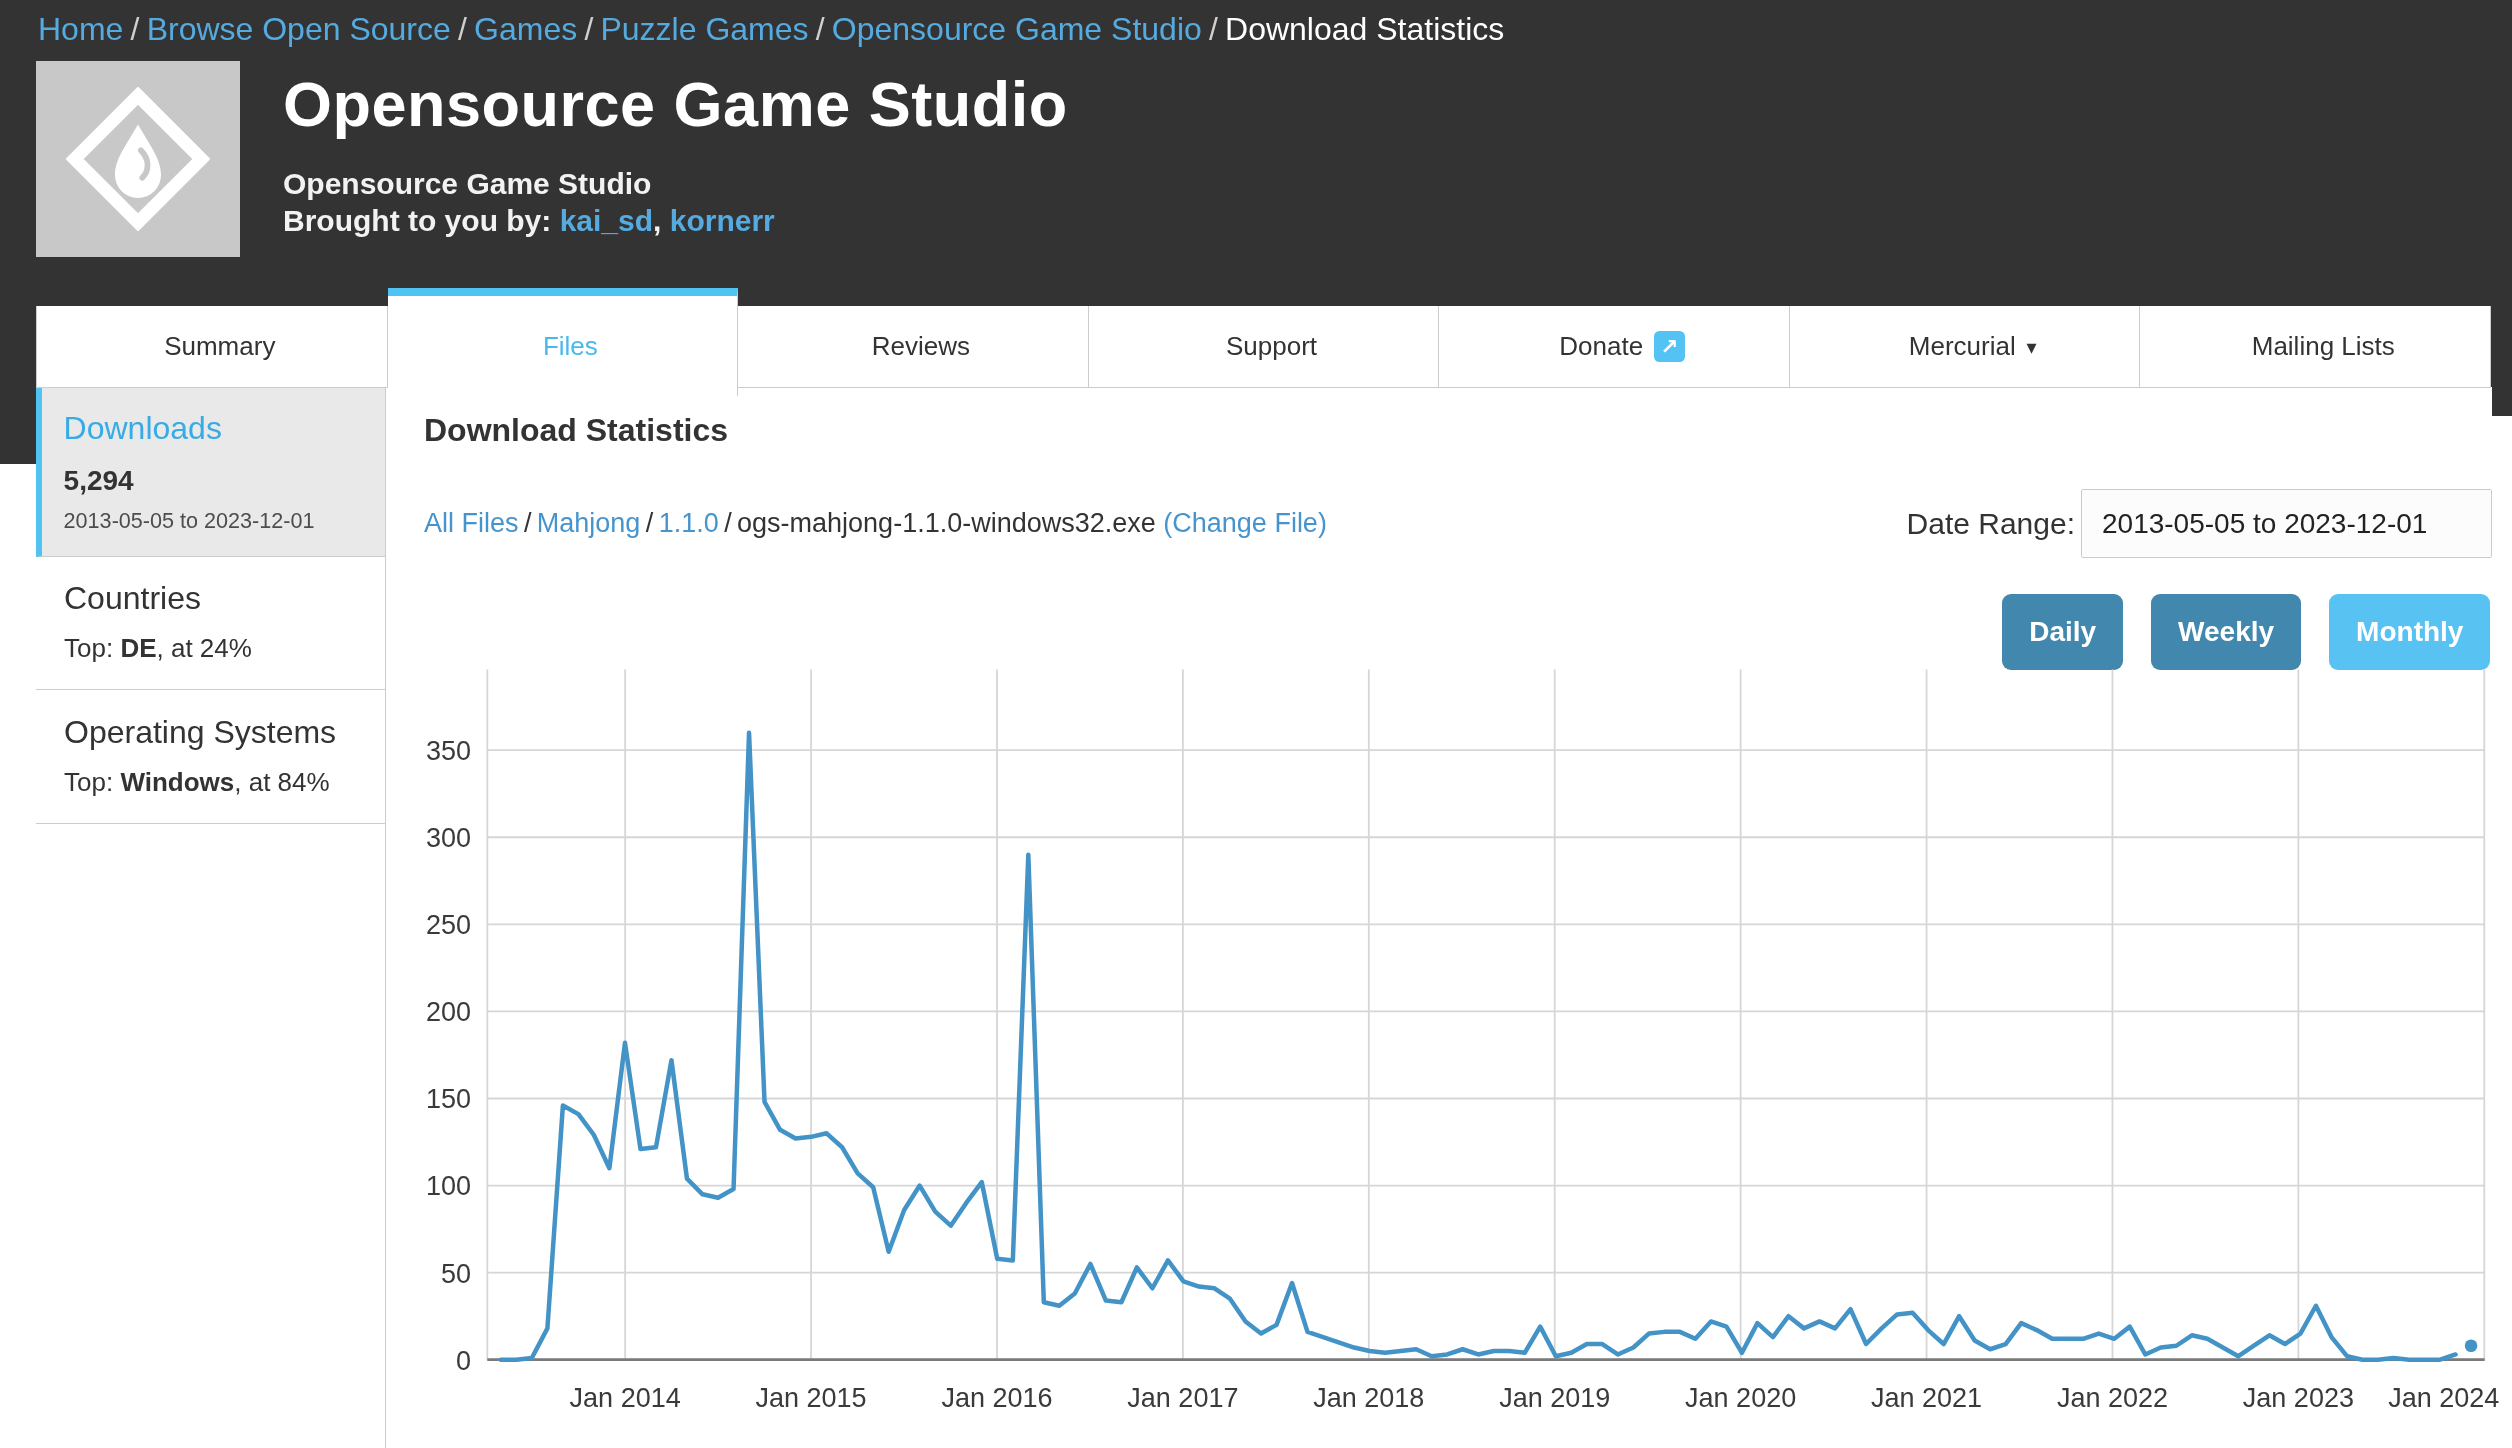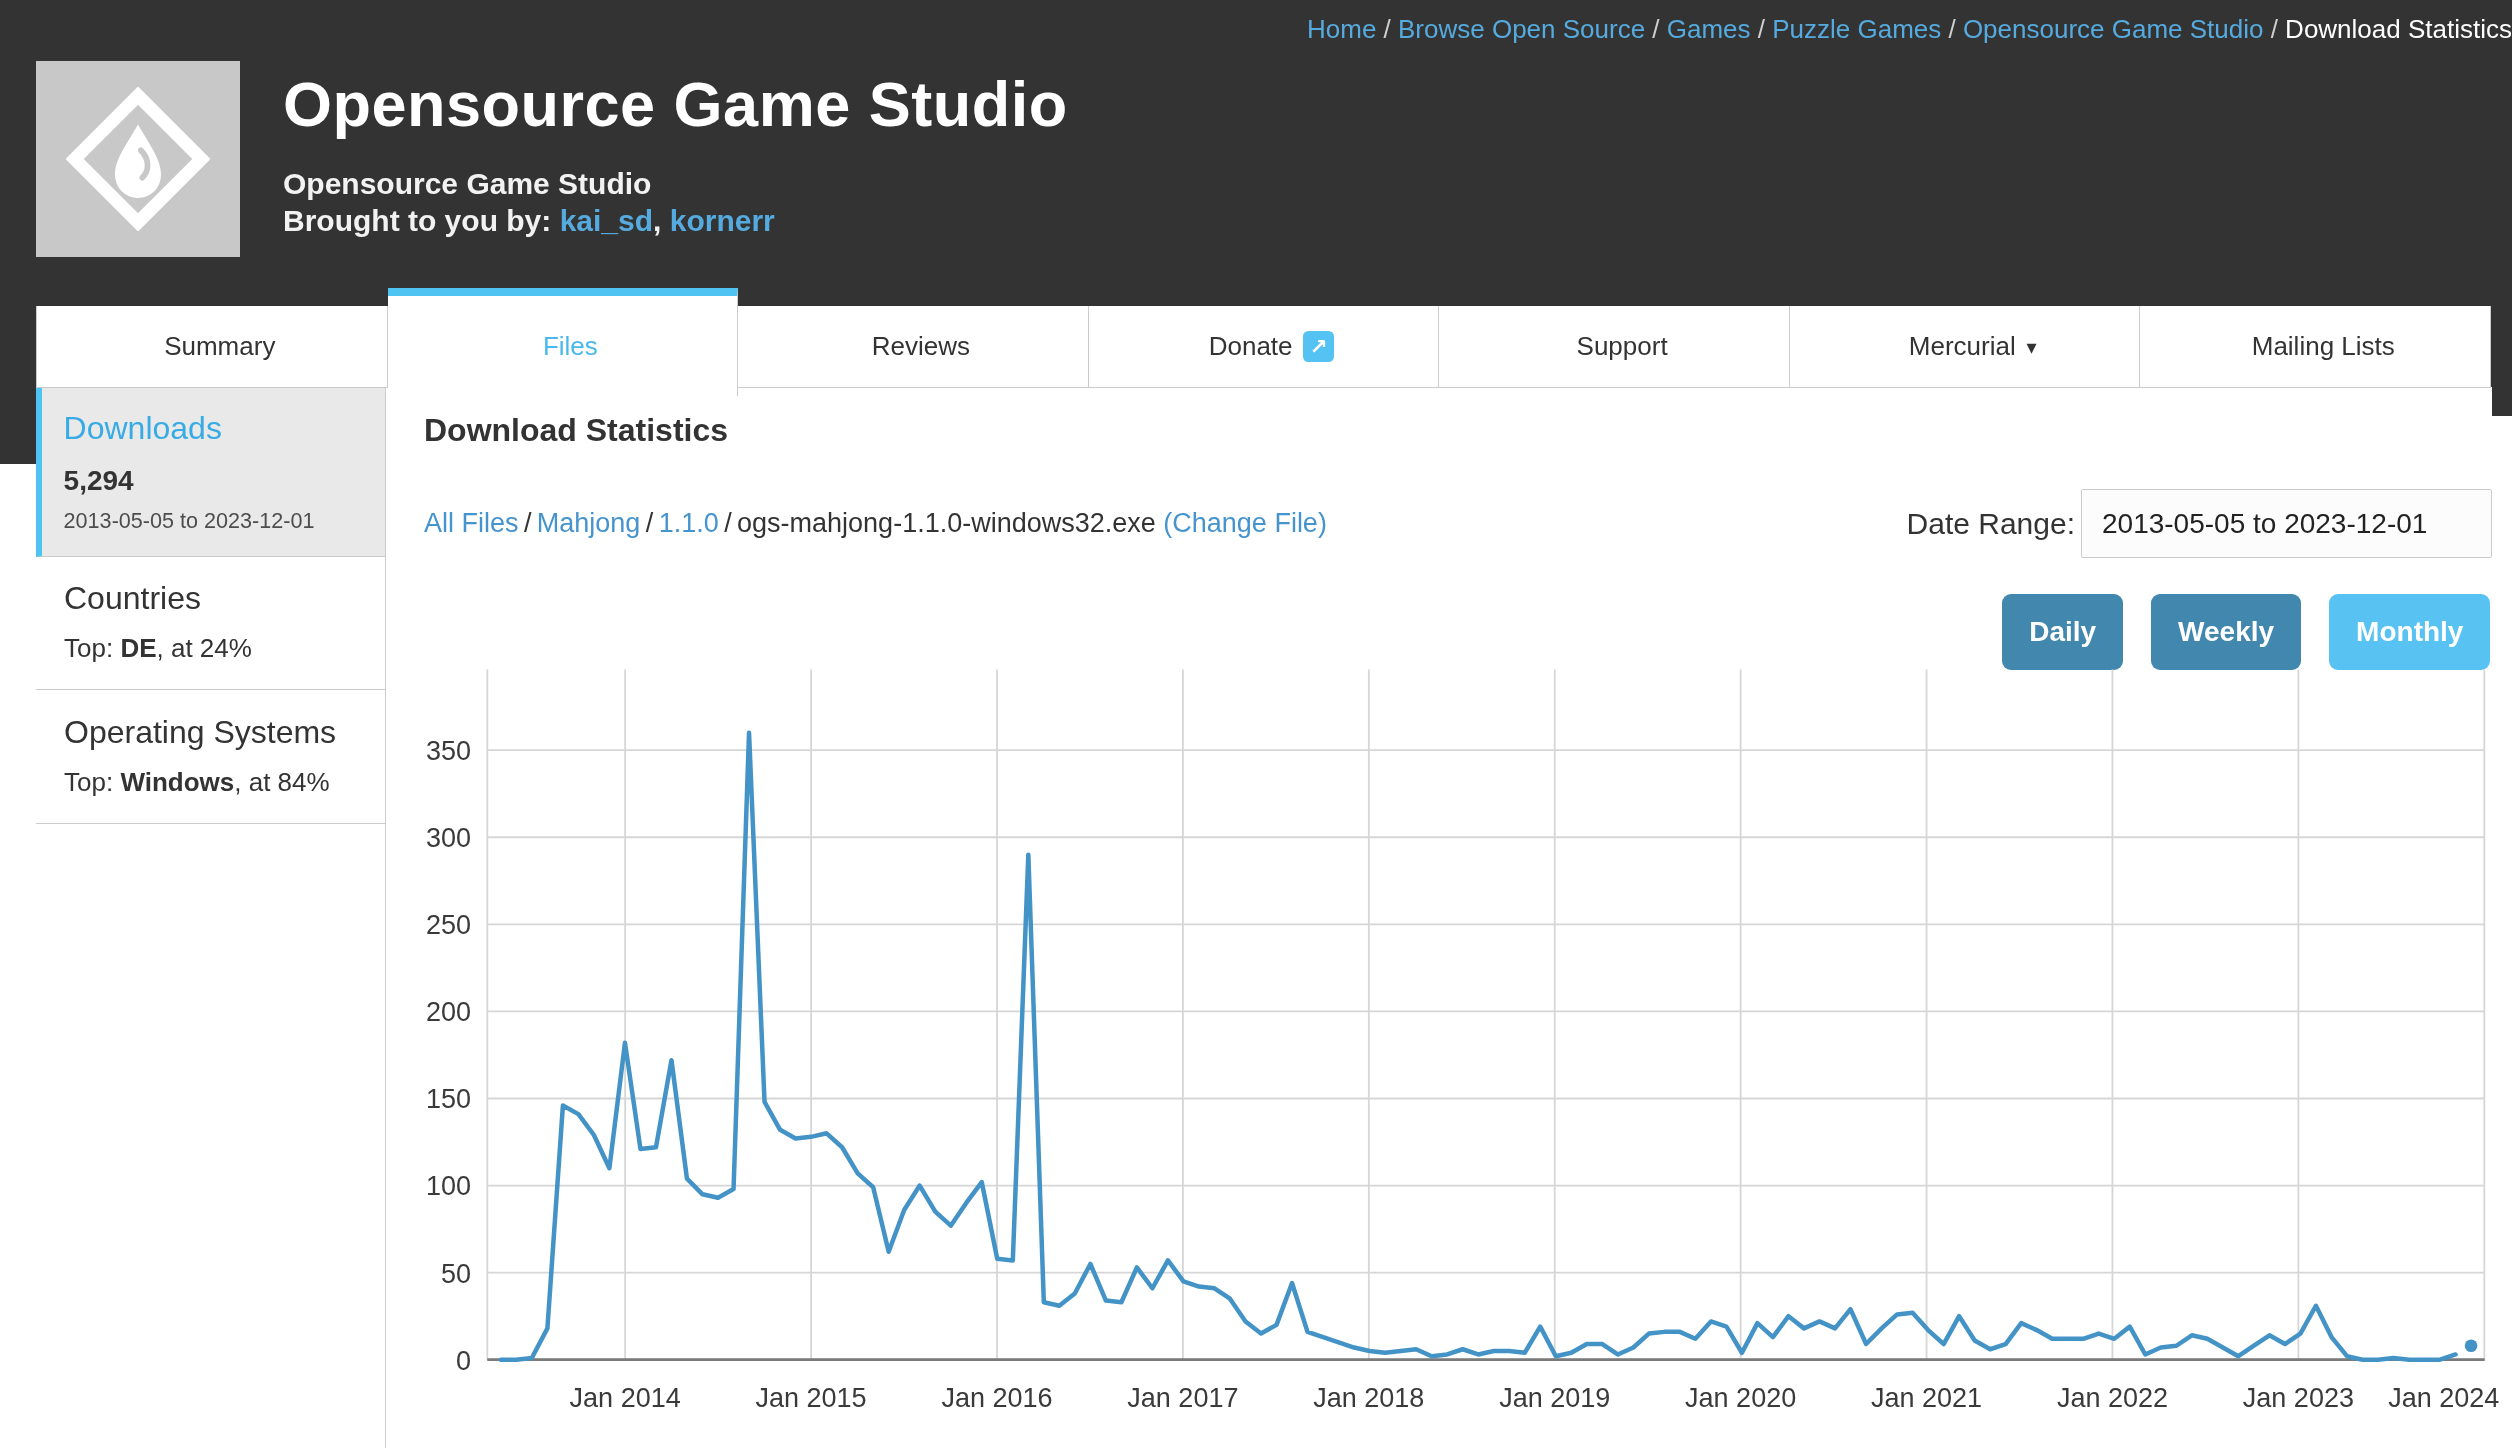--- a/index.html
+++ b/index.html
@@ -3,21 +3,21 @@
 <meta charset="utf-8">
 <style>
   html,body{margin:0;padding:0;}
   body{
     width:2512px;height:1449px;position:relative;overflow:hidden;
     font-family:"Liberation Sans","DejaVu Sans",sans-serif;
     background:#ffffff;color:#333;
   }
   
   .header-band{background:#333333;width:100%;height:306px;position:relative;}
-  .crumbbar{padding:12.6px 0 0 38px;font-size:26px;line-height:32px;text-align:right;}
+  .crumbbar{padding:12.6px 0 0 38px;font-size:32px;line-height:32px;}
   .crumbbar a{color:#55abdf;text-decoration:none;cursor:pointer;}
   .crumbbar .sep{color:#cfcfcf;padding:0 7.2px;}
   .crumbbar .current{color:#ffffff;}
   .masthead{display:flex;align-items:flex-start;padding:16px 0 0 36px;}
   .logo{width:204px;height:196px;background:#c8c8c8;display:flex;align-items:center;justify-content:center;flex:0 0 auto;}
   .logo svg{width:144px;height:144px;}
   .masthead-text{margin-left:43px;}
   .proj-title{color:#ffffff;font-size:63px;font-weight:bold;letter-spacing:0.5px;margin-top:7.2px;}
   .proj-sub{color:#f2f2f2;font-size:30px;font-weight:bold;margin-top:27px;}
   .proj-by{color:#f2f2f2;font-size:30px;font-weight:bold;margin-top:3px;}
@@ -91,25 +91,25 @@
       <div class="tab">
         <span>Summary</span>
       </div>
       <div class="tab active">
         <span>Files</span>
       </div>
       <div class="tab">
         <span>Reviews</span>
       </div>
       <div class="tab">
+        <span>Support</span>
+      </div>
+      <div class="tab">
         <span>Donate</span>
         <span class="ext-icon">↗</span>
-      </div>
-      <div class="tab">
-        <span>Support</span>
       </div>
       <div class="tab">
         <span>Mercurial</span>
         <span class="caret">▾</span>
       </div>
       <div class="tab">
         <span>Mailing Lists</span>
       </div>
     </div>
 </div>

